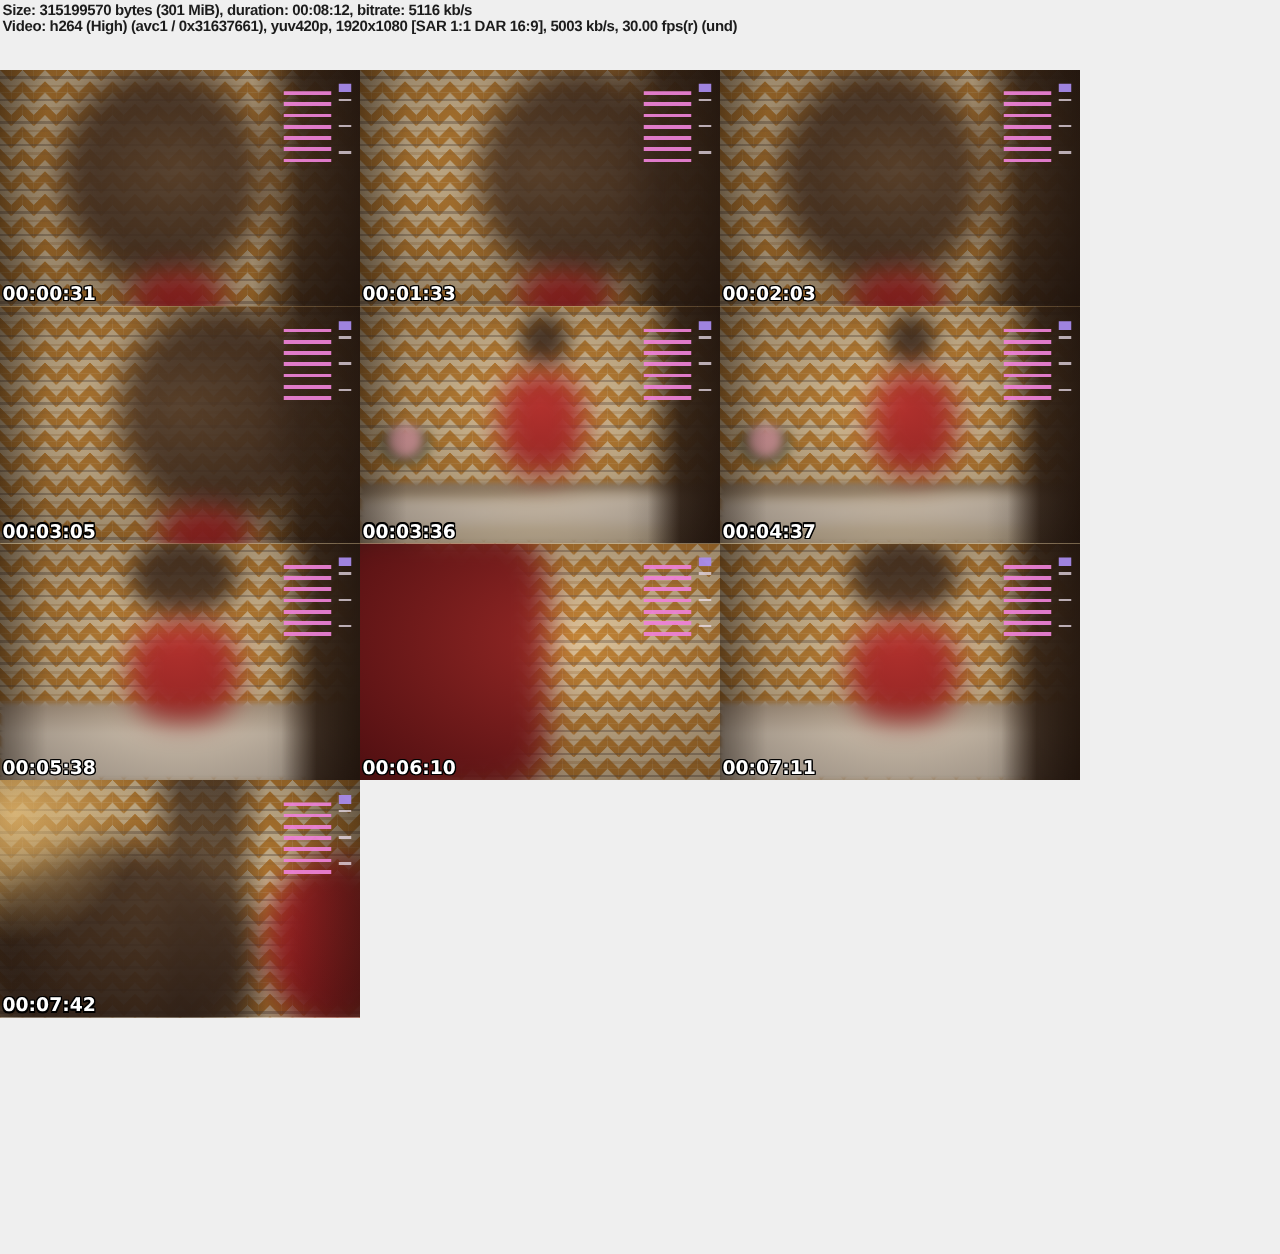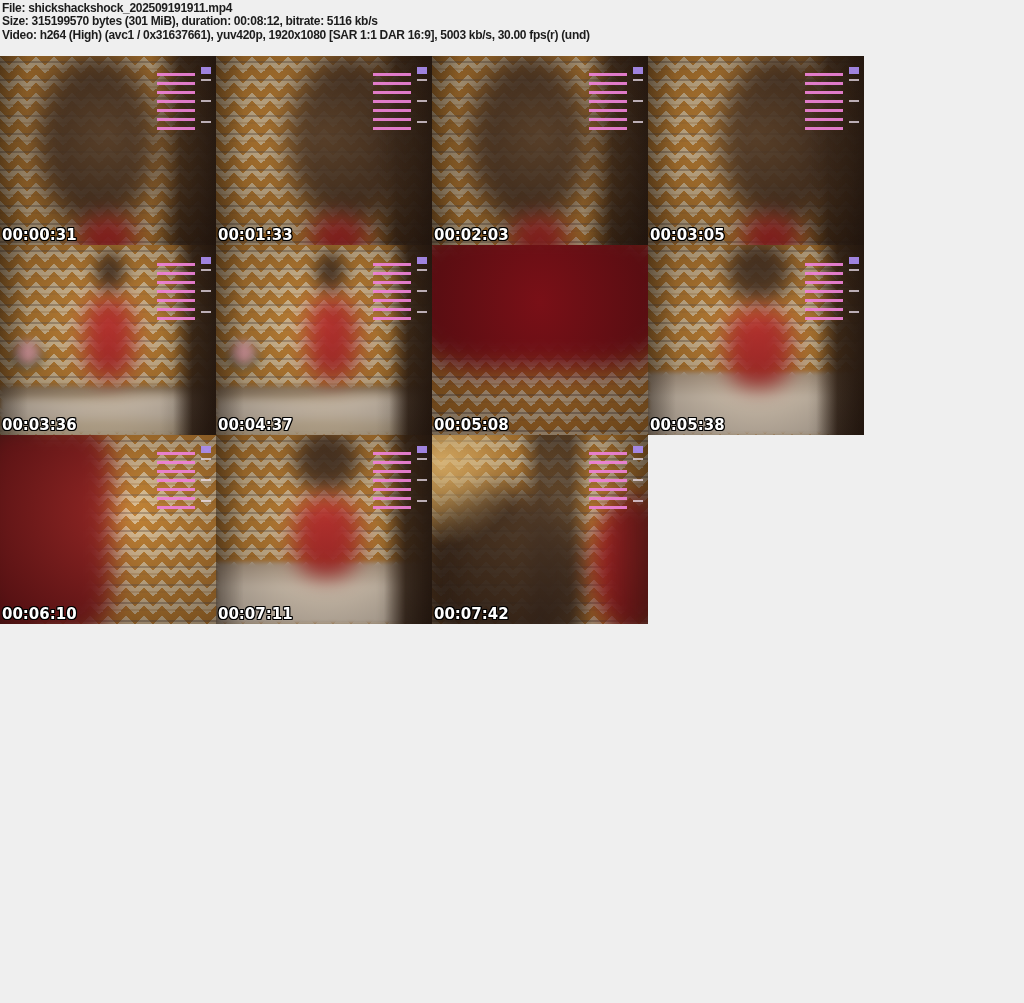--- a/index.html
+++ b/index.html
@@ -10,21 +10,21 @@
   
   .meta{
     box-sizing:border-box;height:56px;padding:2px 0 0 2px;
     background:#efefef;color:#1c1c1c;
     font-weight:bold;font-size:12px;line-height:13.4px;letter-spacing:-0.3px;
     white-space:nowrap;overflow:hidden;
   }
   
   .grid{
     width:864px;height:947px;display:grid;
-    grid-template-columns:repeat(4,1fr);grid-template-rows:repeat(5,1fr);
+    grid-template-columns:repeat(3,1fr);grid-template-rows:repeat(5,1fr);
   }
   .cell{position:relative;overflow:hidden;background:var(--wall1);}
   
   .wallpaper{position:absolute;inset:0;background-color:var(--wall1);
     background-image:
       linear-gradient(135deg,var(--wall2) 25%,transparent 25%),
       linear-gradient(225deg,var(--wall2) 25%,transparent 25%),
       linear-gradient(315deg,var(--wall2) 25%,transparent 25%),
       linear-gradient(45deg,var(--wall2) 25%,transparent 25%);
     background-position:-9px 0,-9px 0,0 0,0 0;background-size:18px 18px;}
@@ -102,21 +102,20 @@
     radial-gradient(ellipse at 50% 45%,rgba(255,190,120,.12),rgba(28,14,8,.4) 100%);}
   
   .pos-l .fig{transform:translateX(-14%);}
   .pos-r .fig{transform:translateX(14%);}
 </style>
 </head>
 <body>
 
 <div class="sheet">
   <div class="meta">
-    <div>File: shickshackshock_202509191911.mp4</div>
     <div>Size: 315199570 bytes (301 MiB), duration: 00:08:12, bitrate: 5116 kb/s</div>
     <div>Video: h264 (High) (avc1 / 0x31637661), yuv420p, 1920x1080 [SAR 1:1 DAR 16:9], 5003 kb/s, 30.00 fps(r) (und)</div>
   </div>
   <div class="grid">
       <div class="cell scene-portrait pos-l">
     <div class="wallpaper"></div>
 
     <div class="curtain"></div>
 
     <div class="fig hair"></div>
@@ -179,29 +178,20 @@
     <div class="bed"></div>
     <div class="curtain"></div>
     <div class="decor"></div>
     <div class="fig hair"></div>
     <div class="fig skin"></div>
     <div class="fig red"></div>
     <div class="tint"></div>
     <div class="chat"></div>
     <span class="ts">00:04:37</span>
   </div>
-      <div class="cell scene-red-closeup pos-c">
-    <div class="wallpaper"></div>
-
-    <div class="fig skin"></div>
-    <div class="fig red"></div>
-    <div class="tint"></div>
-
-    <span class="ts">00:05:08</span>
-  </div>
       <div class="cell scene-sitting pos-c">
     <div class="wallpaper"></div>
     <div class="bed"></div>
     <div class="curtain"></div>
 
     <div class="fig hair"></div>
     <div class="fig skin"></div>
     <div class="fig red"></div>
     <div class="tint"></div>
     <div class="chat"></div>

